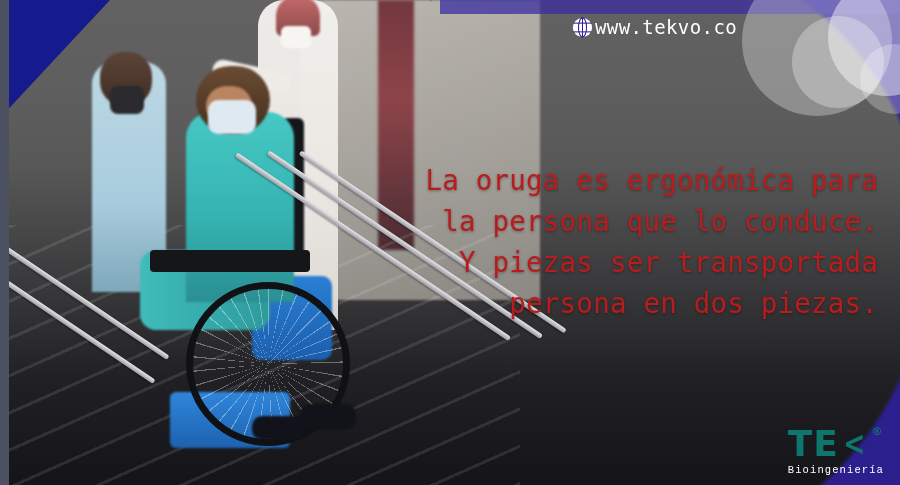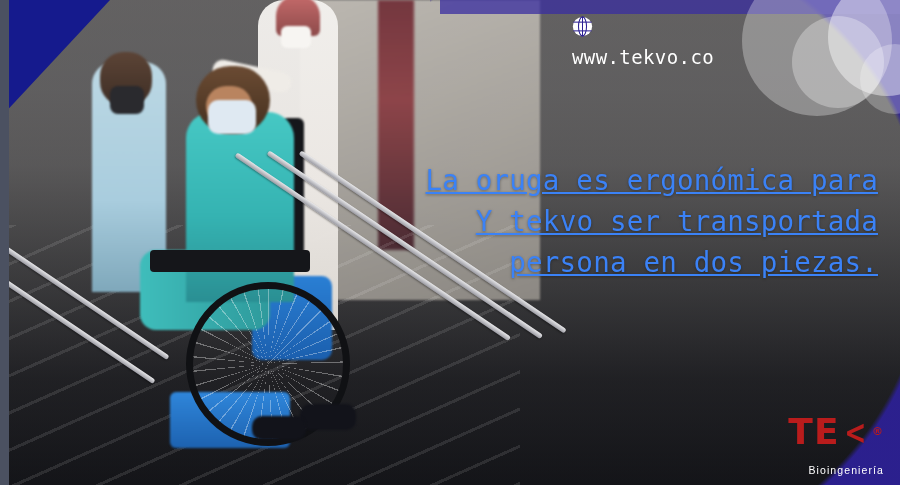--- a/index.html
+++ b/index.html
@@ -249,85 +249,82 @@
   .circ.c1 { left: 742px; top: -34px;  width: 150px; height: 150px; background: rgba(255,255,255,0.30); }
   .circ.c2 { left: 828px; top: -22px;  width: 118px; height: 118px; background: rgba(255,255,255,0.44); }
   .circ.c3 { left: 792px; top: 16px;   width: 92px;  height: 92px;  background: rgba(255,255,255,0.30); }
   .circ.c4 { left: 860px; top: 44px;   width: 70px;  height: 70px;  background: rgba(255,255,255,0.26); }
 
   
   .url-row {
     position: absolute;
     left: 572px; top: 16px;
     display: flex;
-    align-items: flex-start;
-    gap: 9px;
+    align-items: flex-end;
+    gap: 2px;
     z-index: 6;
-    flex-direction: column;
   }
   .globe-icon { width: 21px; height: 21px; display: block; }
   .url-text {
     color: #ffffff;
     font-size: 19px;
     letter-spacing: .4px;
     font-family: "DejaVu Sans Mono", monospace;
     white-space: nowrap;
   }
 
   
   .headline {
     position: absolute;
     right: 22px; top: 160px;
     width: 488px;
     text-align: right;
-    color: #3b82f6;
+    color: #b91c1c;
     font-family: "DejaVu Sans Mono", monospace;
     font-size: 27.5px;
     line-height: 41px;
     letter-spacing: .2px;
     z-index: 6;
     text-shadow: 0 1px 3px rgba(0,0,0,.35);
-    text-decoration: underline;
   }
   .headline .ln { display: block; white-space: nowrap; }
 
   
   .logo {
     position: absolute;
     right: 16px; bottom: 10px;
     z-index: 7;
     text-align: center;
     line-height: 1;
   }
   .logo-main {
     display: flex;
-    align-items: center;
-    color: #b91c1c;
+    color: #0f766e;
     font-family: "DejaVu Sans", sans-serif;
     font-weight: bold;
     font-size: 36px;
     letter-spacing: 1px;
   }
   .logo-chev {
     display: inline-block;
     margin: 0 1px;
     font-size: 34px;
     transform: scaleX(.78);
   }
   .logo-reg {
     font-size: 11px;
     vertical-align: super;
     margin-left: 1px;
   }
   .logo-sub {
     color: #ffffff;
-    font-family: Liberation Sans, sans-serif;
+    font-family: Liberation Mono, monospace;
     font-size: 10.5px;
     letter-spacing: 1.1px;
-    margin-top: 15px;
+    margin-top: 3px;
     text-align: right;
   }
 </style>
 </head>
 <body>
 
 <div id="page">
 
   &gt;
   <div class="photo">
@@ -393,21 +390,22 @@
           <line x1="12" y1="1" x2="12" y2="23"></line>
         </g>
       </svg>
     </span>
     <span class="url-text">www.tekvo.co</span>
   </div>
 
   
   <div class="headline">
     <span class="ln">La oruga es ergonómica para</span>
-    <span class="ln">Y tekvo ser transportada</span>
+    <span class="ln">la persona que lo conduce.</span>
+    <span class="ln">Y piezas ser transportada</span>
     <span class="ln">persona en dos piezas.</span>
   </div>
 
   
   <div class="logo">
     <div class="logo-main">
       <span>TE</span>
       <span class="logo-chev">&lt;</span>
       <span class="logo-reg">®</span>
     </div>

